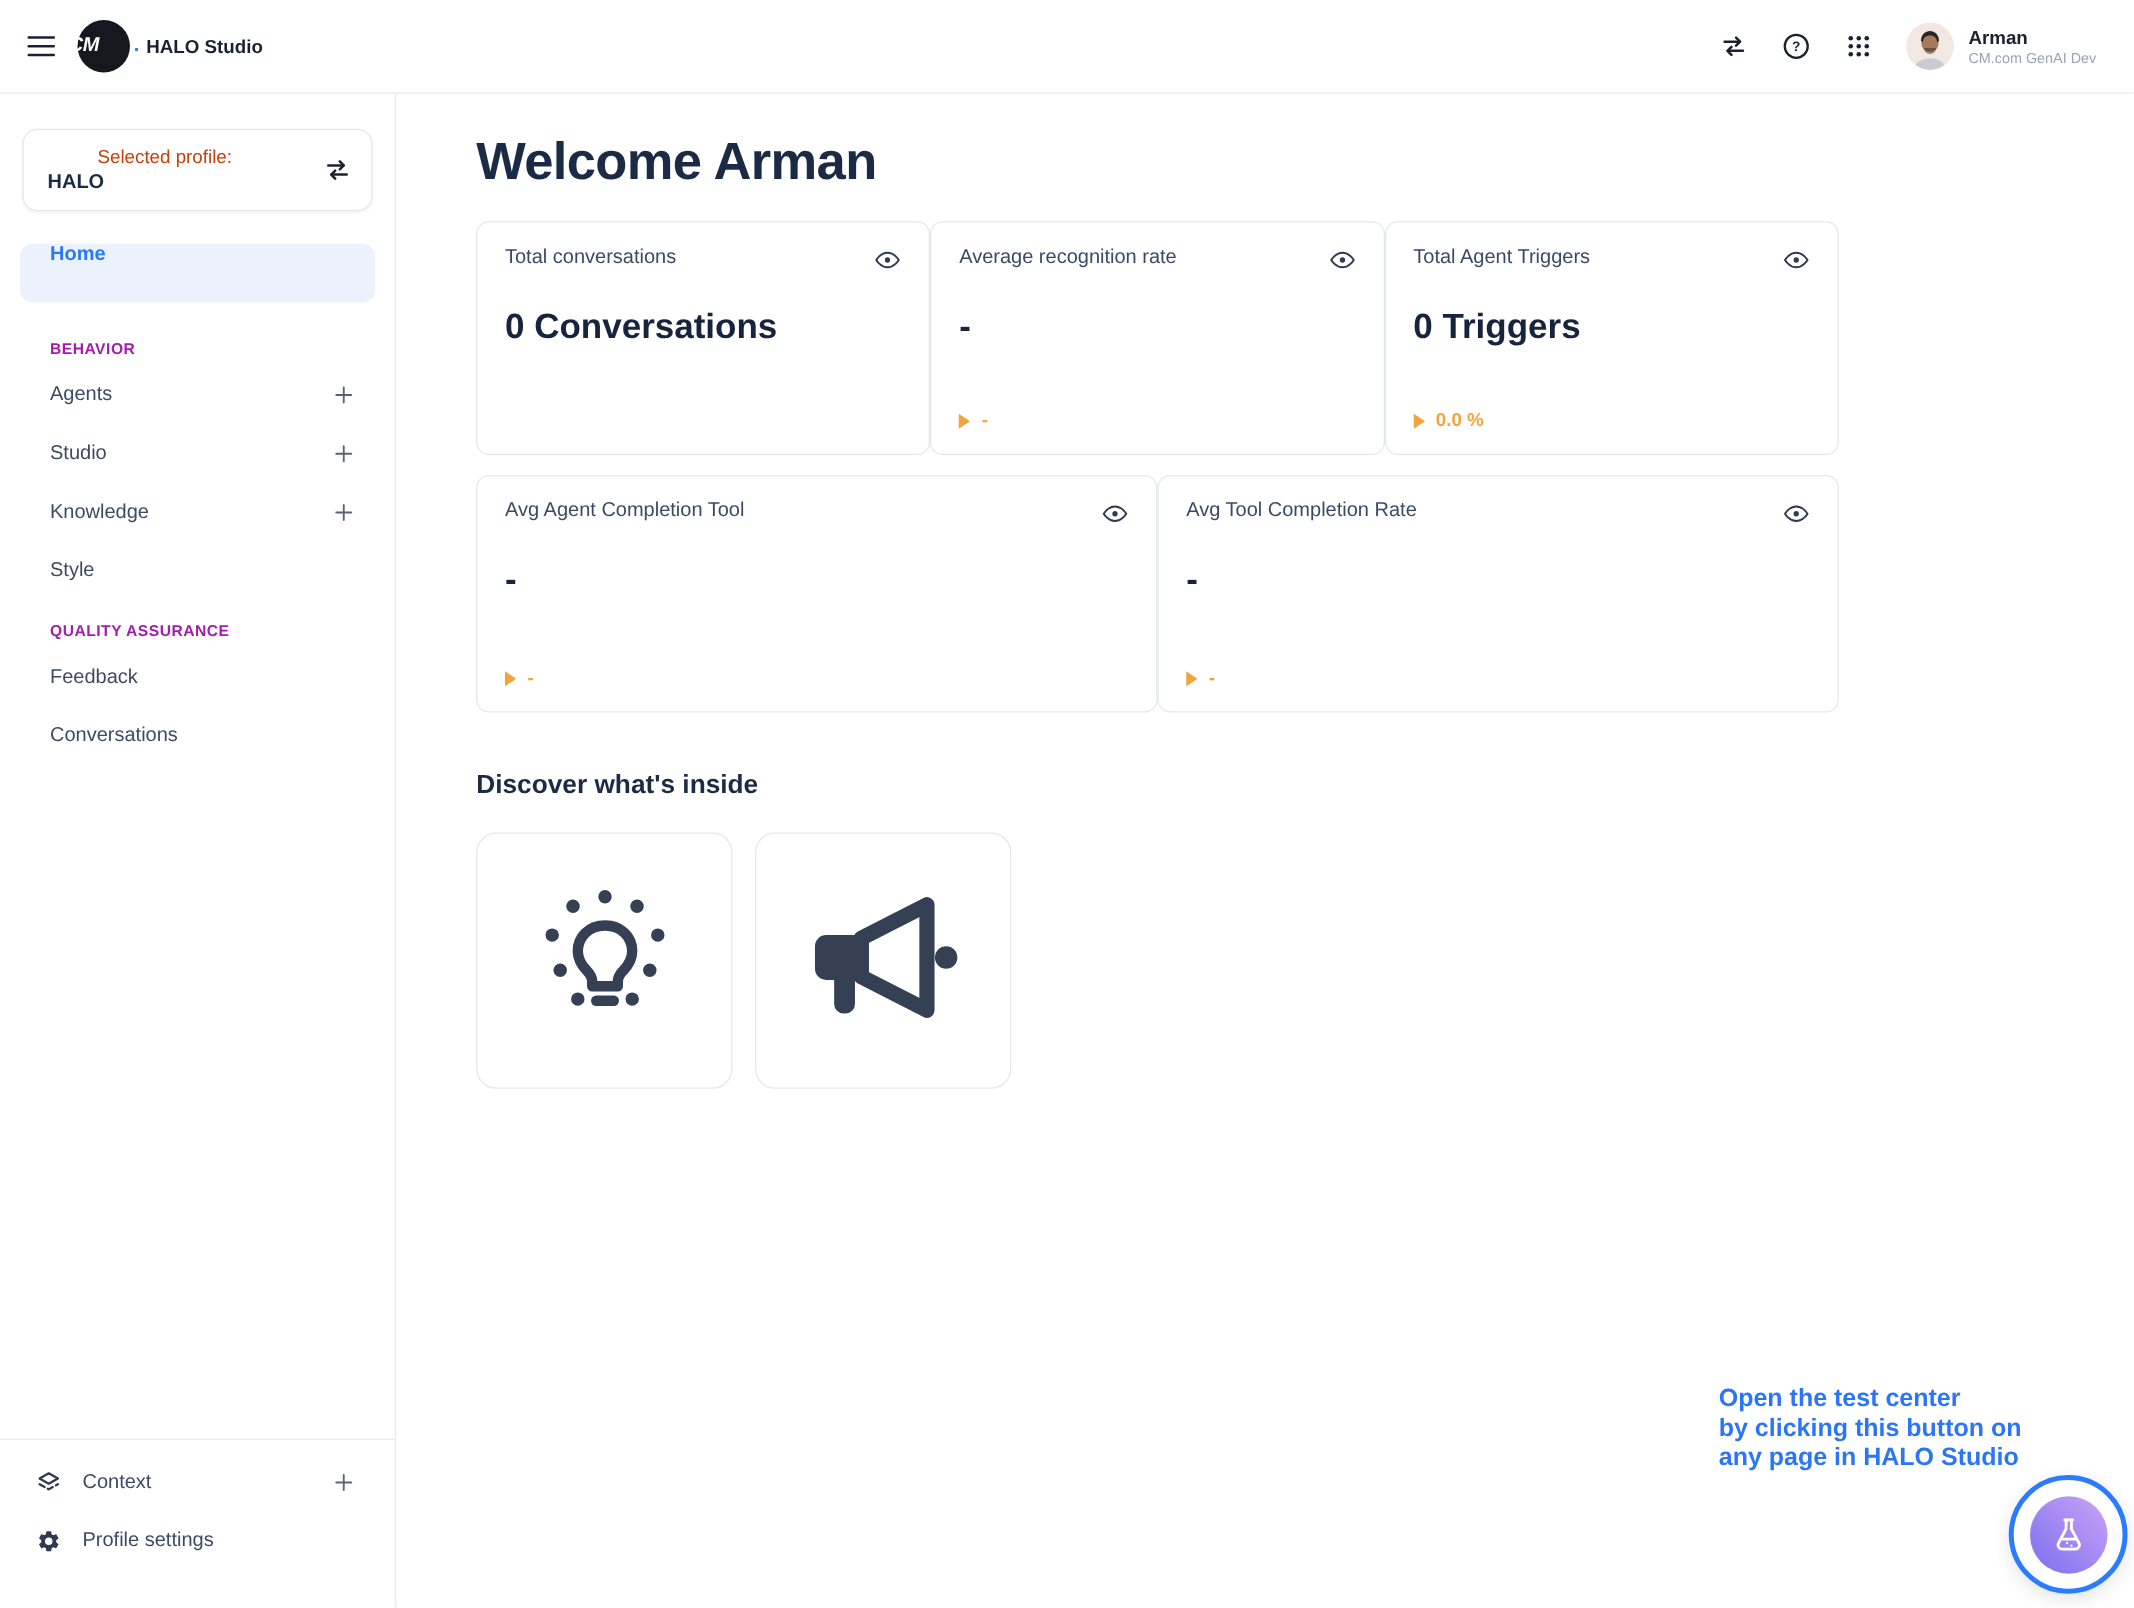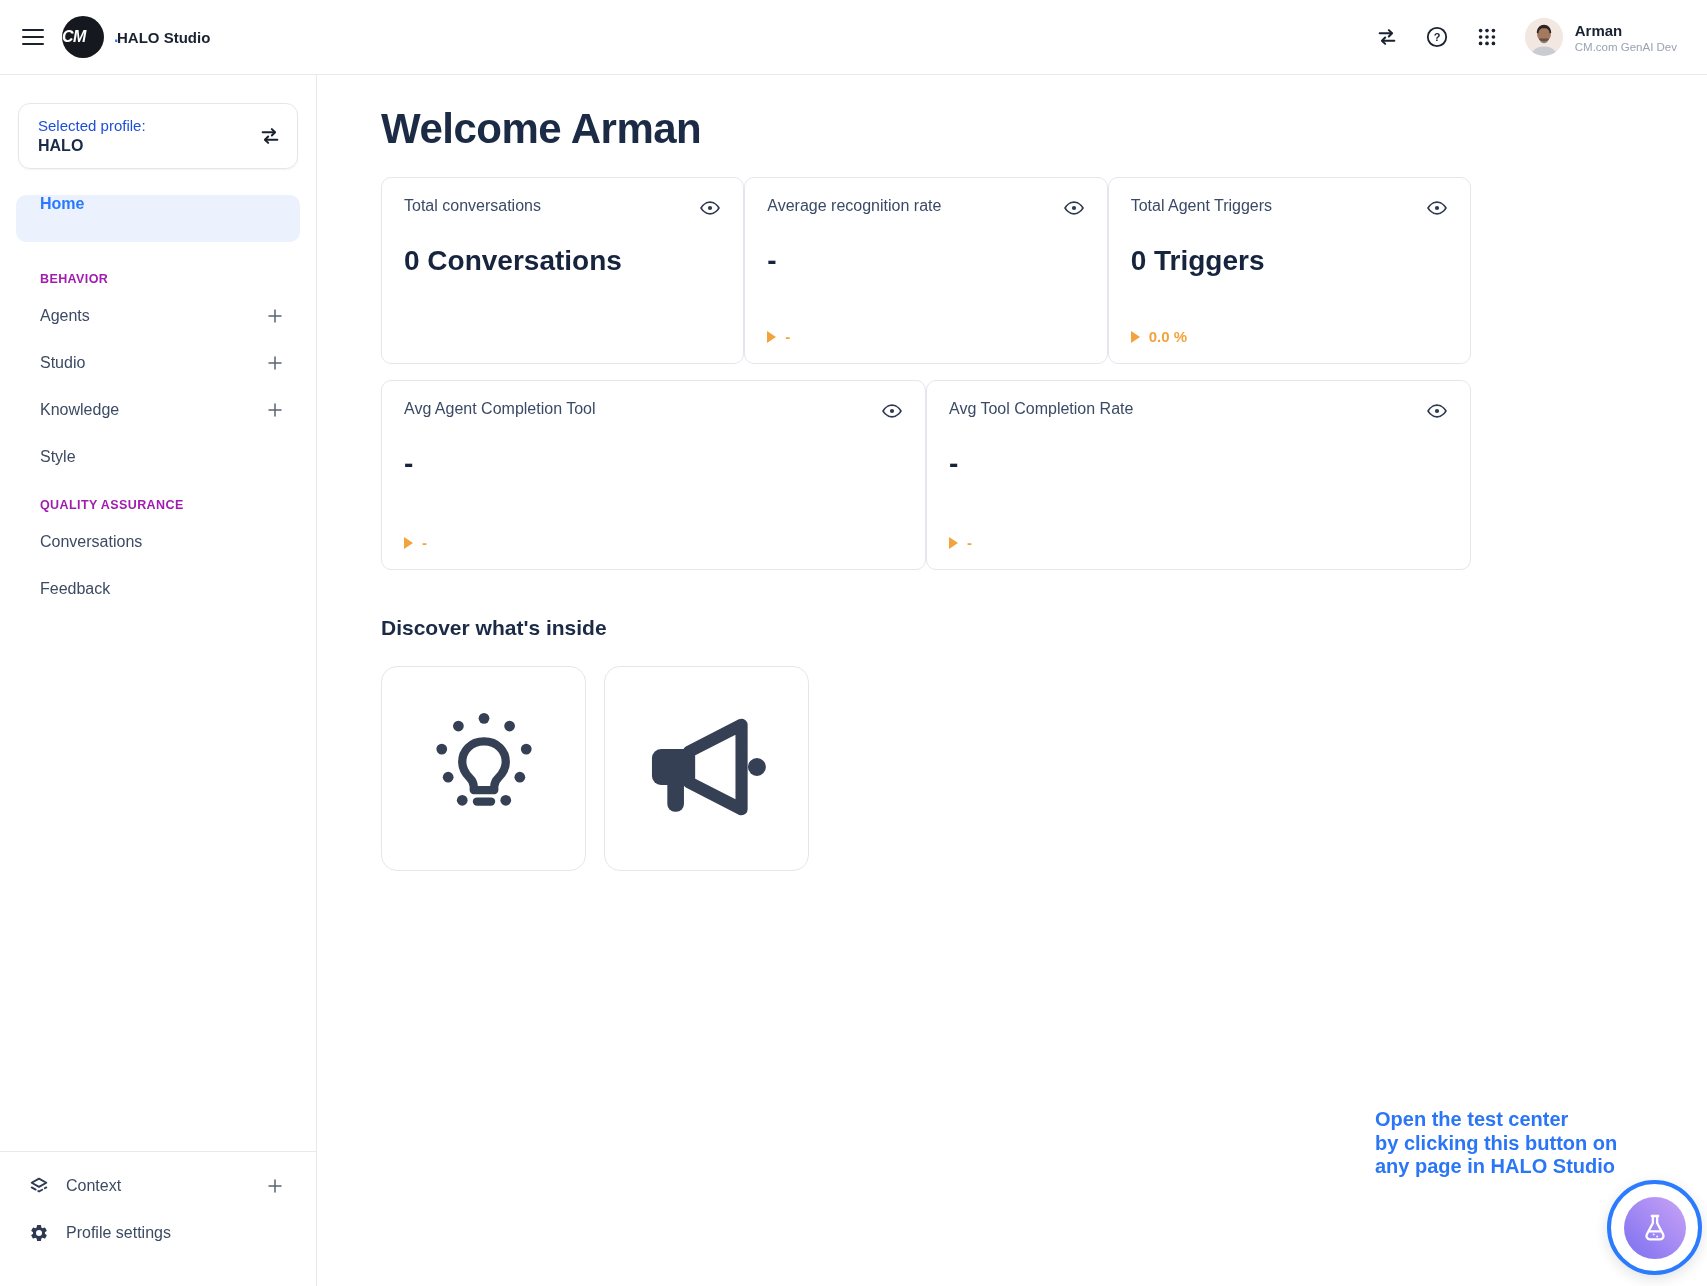--- a/index.html
+++ b/index.html
@@ -5,41 +5,41 @@
   * { margin:0; padding:0; box-sizing:border-box; }
   html,body { width:1707px; height:1286px; background:#ffffff;
     font-family:"Liberation Sans", sans-serif; color:#1A2B48; overflow:hidden; }
 
   
   .header { height:75px; display:flex; align-items:center; padding:0 30px 0 22px;
     border-bottom:1px solid #E7E9EF; background:#fff; }
   .hamburger { width:22px; display:flex; flex-direction:column; gap:4.5px; cursor:pointer; margin-right:18px; }
   .hamburger span { height:2.5px; background:#1A2230; border-radius:2px; }
   .logo-circle { width:42px; height:42px; border-radius:50%; background:#15181E; color:#fff;
-    display:flex; align-items:center; justify-content:space-between; font-weight:700; font-style:italic;
+    display:flex; align-items:center; justify-content:center; font-weight:700; font-style:italic;
     font-size:16px; letter-spacing:-0.5px; margin-right:13px;gap:28px; }
   .logo-dot { color:#2979FF; font-style:normal; }
   .app-title { font-size:15px; font-weight:700; color:#1A2230; }
   .header-right { margin-left:auto; display:flex; align-items:center; gap:26px; }
   .hicon { width:24px; height:24px; color:#1A2230; display:flex; align-items:center; justify-content:center; cursor:pointer; }
   .user { display:flex; align-items:center; gap:12px; cursor:pointer; }
   .avatar { width:38px; height:38px; border-radius:50%; overflow:hidden; background:#F3E7E2; flex:none; }
   .user-name { font-size:15px; font-weight:700; color:#1A2230; }
   .user-org { font-size:11.5px; color:#9AA3B2; margin-top:2px; }
 
   
   .shell { display:flex; height:1211px; }
 
   
   .sidebar { width:317px; flex:none; border-right:1px solid #E7E9EF; display:flex;
     flex-direction:column; padding:28px 16px 30px; }
   .profile-box { border:1px solid #E3E7EC; border-radius:12px; padding:13px 16px 13px 19px;
     display:flex; align-items:center; box-shadow:0 1px 2px rgba(16,24,40,.05); margin:0 2px 26px 2px; }
   .profile-texts { flex:1; }
-  .profile-label { font-size:15px; color:#1d4ed8; }
+  .profile-label { font-size:15px; color:#c2410c;margin-left:40px; }
   .profile-name { font-size:16px; font-weight:700; color:#1A2B48; margin-top:3px; }
   .swap-sm { width:22px; height:22px; color:#1A2230; cursor:pointer; }
 
   .nav-home { height:47px; border-radius:10px; background:#EBF2FE; color:#2979FF; font-weight:700;
     font-size:16px; display:flex; align-items:flex-start; padding:0 24px; cursor:pointer; margin-bottom:22px; }
   .section-header { font-size:12.5px; font-weight:600; letter-spacing:.4px; color:#a21caf;
     padding:0 24px; margin:8px 0 6px; }
   .nav-item { height:47px; display:flex; align-items:center; padding:0 14px 0 24px;
     font-size:16px; color:#3C4A63; cursor:pointer; border-radius:10px; }
   .nav-item .plus { margin-left:auto; width:22px; height:22px; color:#5A6474; display:flex;
@@ -201,24 +201,24 @@
           </svg>
         </span>
     </div>
     <div class="nav-item">
       <span>Style</span>
     </div>
 
     <div class="section-header" style="margin-top:18px;">QUALITY ASSURANCE</div>
 
     <div class="nav-item">
+      <span>Feedback</span>
+    </div>
+    <div class="nav-item">
       <span>Conversations</span>
-    </div>
-    <div class="nav-item">
-      <span>Feedback</span>
     </div>
 
     <div class="sidebar-bottom">
       <div class="nav-item">
         <span class="licon">
           <svg width="22" height="22" viewBox="0 0 24 24" fill="none" stroke="currentColor" stroke-width="2" stroke-linejoin="round">
               <path d="m12 4 8 4.5L12 13 4 8.5 12 4z"></path>
               <path d="m4 13.5 8 4.5 8-4.5" stroke-linecap="round" stroke-dasharray="5 3.2"></path>
             </svg>
         </span>

